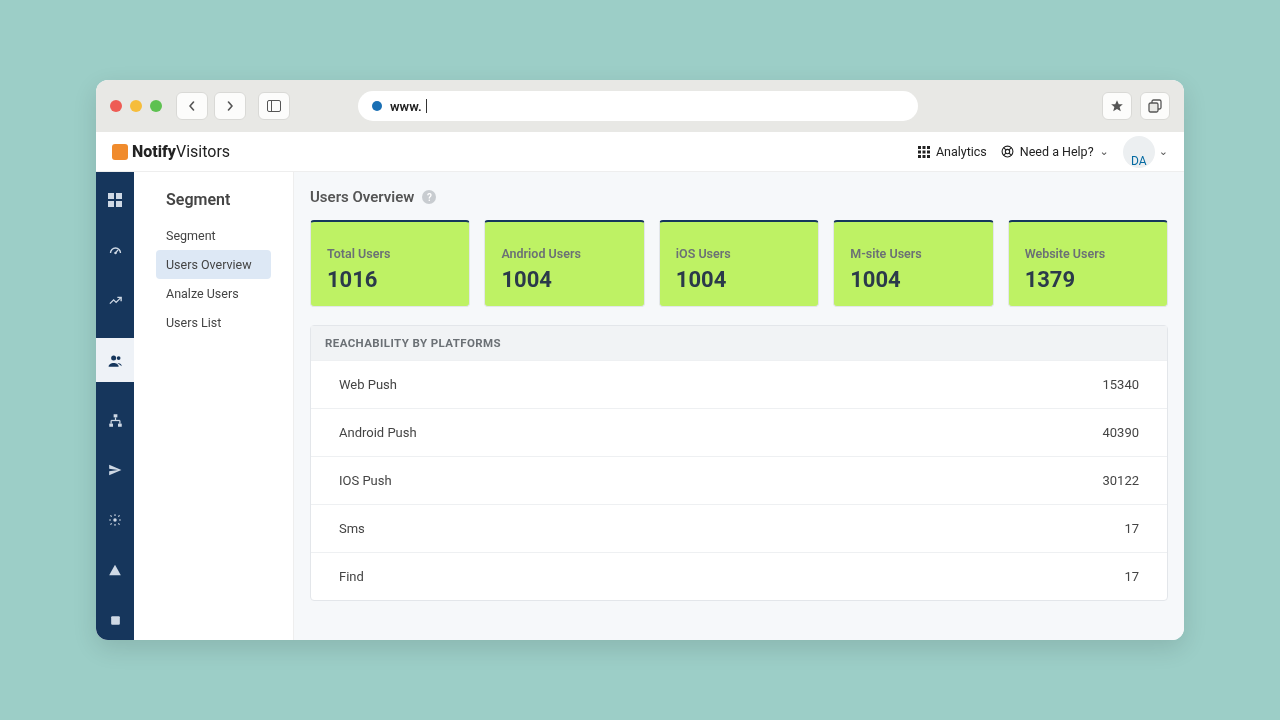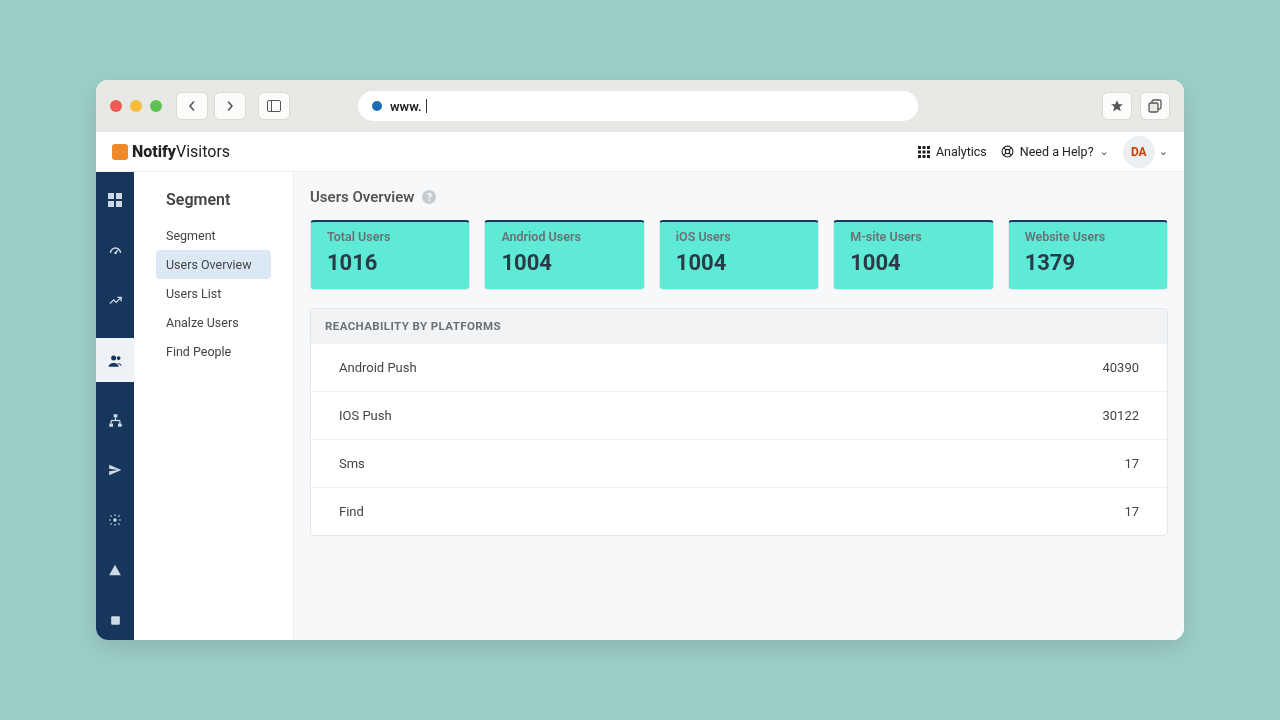--- a/index.html
+++ b/index.html
@@ -80,21 +80,21 @@
   .switch-acct {
     border: 1px solid #1fa77a;
     border-radius: 4px;
     padding: 5px 10px;
     display:flex; align-items:center; gap:6px;
     font-size: 12.5px; color:#222; font-weight:600;
   }
   .green-dot { width:12px; height:12px; border:3px solid #1fa77a; border-radius:50%; background:#d6f4e8;}
   .hdr-link { display:flex; align-items:center; gap:6px; font-size:12.5px; color:#222; font-weight:400;}
   .hdr-ico { font-size:12px; color:#222; }
-  .avatar { width:32px; height:32px; border-radius:50%; background:#eceff1; display:flex; align-items:center; justify-content:center; font-size:12px; font-weight:700; color:#c2410c;}
+  .avatar { width:32px; height:32px; border-radius:50%; background:#eceff1; display:flex; align-items:flex-end; justify-content:center; font-size:12px; font-weight:400; color:#0369a1;}
   .chev { font-size:11px; color:#555;}
 
   .app-body { flex:1; display:flex; background:#f6f8fa; overflow:hidden;}
   .nav-rail {
     width: 38px;
     background: #16365c;
     display:flex; flex-direction:column; align-items:center;
     padding-top: 16px;
     gap: 26px;
   }
@@ -111,25 +111,25 @@
   .side-item { font-size:12.5px; color:#444; padding: 7px 16px; cursor:pointer;}
   .side-item.active { background:#dde8f5; border-radius:4px; margin: 0 6px; padding: 7px 10px;}
 
   .main { flex:1; padding: 16px 16px; overflow:auto;}
   .page-title { font-size:15px; color:#555; font-weight:600; display:flex; align-items:center; gap:8px; margin-bottom:14px;}
   .help-dot { width:14px; height:14px; border-radius:50%; background:#c8ccd0; color:#fff; font-size:10px; display:flex;align-items:center;justify-content:center;}
 
   .cards-row { display:flex; gap:14px; margin-bottom:18px;}
   .stat-card {
     flex:1;
-    background:#5eead4;
+    background:#bef264;
     border:1px solid #e3e6ea;
     border-top: 2px solid #16365c;
     border-radius:4px;
-    padding: 7px 16px 14px;
+    padding: 24px 16px 14px;
   }
   .stat-label { font-size:12.5px; color:#6b7075; font-weight:600; margin-bottom:6px;}
   .stat-value { font-size:22px; color:#2b3a4a; font-weight:700;}
 
   .reach-card { background:#fff; border:1px solid #e3e6ea; border-radius:4px; }
   .reach-header { background:#f1f3f5; padding:10px 14px; font-size:11.5px; color:#6b7075; letter-spacing:0.4px; font-weight:700;}
   .reach-row { display:flex; justify-content:space-between; padding: 16px 28px; border-top:1px solid #eef0f2; font-size:13px; color:#444;}
   .reach-row:first-of-type { border-top:none;}
   .reach-val { color:#444;}
 
@@ -294,23 +294,22 @@
         <svg width="13" height="13" viewBox="0 0 24 24">
             <rect x="4" y="4" width="16" height="16" rx="2" fill="currentColor"></rect>
           </svg>
       </div>
     </div>
 
     <div class="side-panel">
       <div class="side-title">Segment</div>
       <div class="side-item"><span>Segment</span></div>
       <div class="side-item active"><span>Users Overview</span></div>
+      <div class="side-item"><span>Analze Users</span></div>
       <div class="side-item"><span>Users List</span></div>
-      <div class="side-item"><span>Analze Users</span></div>
-      <div class="side-item"><span>Find People</span></div>
     </div>
 
     <div class="main">
       <div class="page-title">
         <span>Users Overview</span>
         <span class="help-dot">?</span>
       </div>
 
       <div class="cards-row">
         <div class="stat-card">
@@ -331,20 +330,24 @@
         </div>
         <div class="stat-card">
           <div class="stat-label">Website Users</div>
           <div class="stat-value">1379</div>
         </div>
       </div>
 
       <div class="reach-card">
         <div class="reach-header">REACHABILITY BY PLATFORMS</div>
         <div class="reach-row">
+          <span>Web Push</span>
+          <span class="reach-val">15340</span>
+        </div>
+        <div class="reach-row">
           <span>Android Push</span>
           <span class="reach-val">40390</span>
         </div>
         <div class="reach-row">
           <span>IOS Push</span>
           <span class="reach-val">30122</span>
         </div>
         <div class="reach-row">
           <span>Sms</span>
           <span class="reach-val">17</span>

